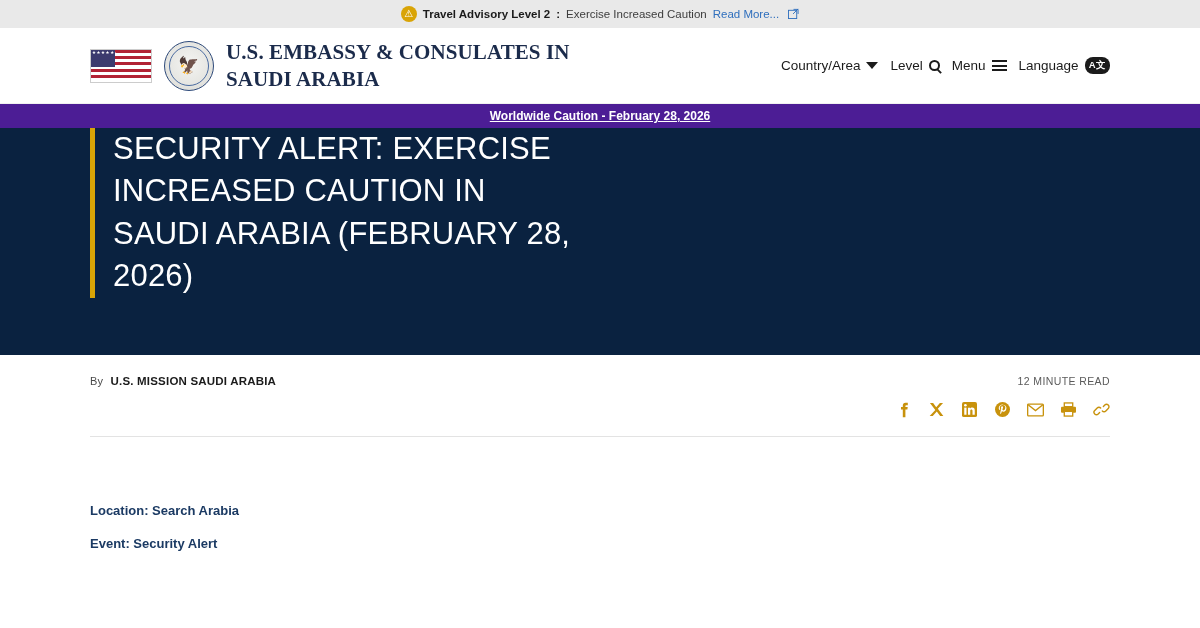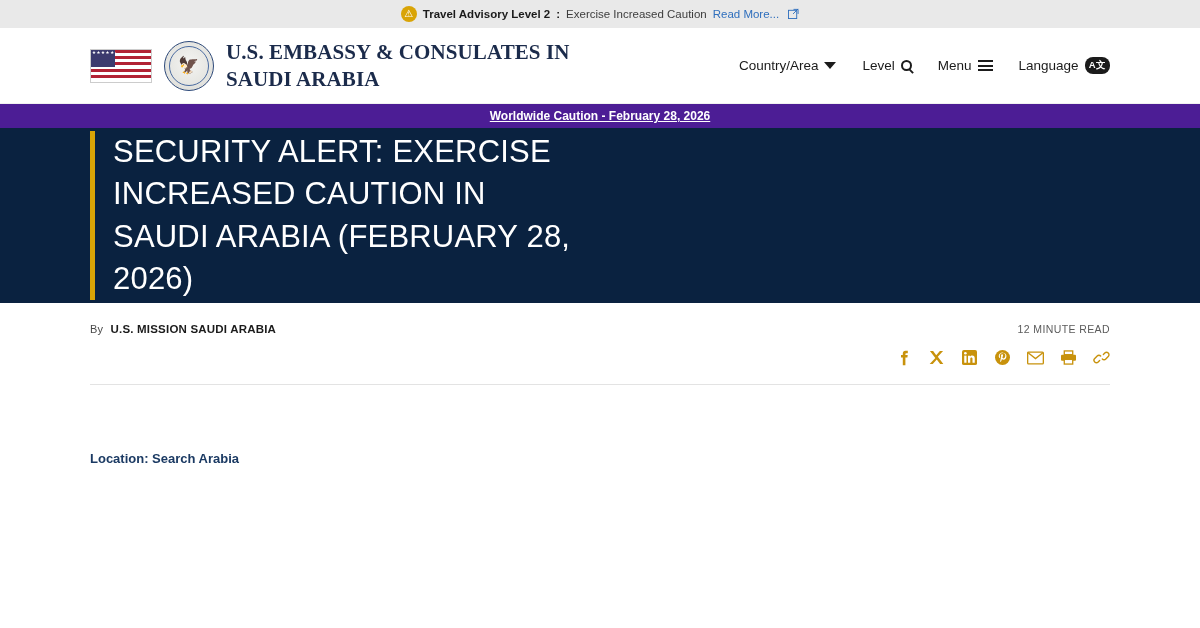--- a/index.html
+++ b/index.html
@@ -87,21 +87,21 @@
   .site-title {
     font-family: "Liberation Serif", serif;
     font-weight: bold;
     font-size: 21px;
     color: #1b2b4b;
     line-height: 1.28;
     max-width: 350px;
     letter-spacing: .1px;
   }
   .header-nav {
-    display: flex; align-items: center; gap: 26px;
+    display: flex; align-items: center; gap: 12px;
     font-size: 13.5px; color: #1b1b1b;
   }
   .nav-item { display: flex; align-items: center; gap: 6px; cursor: pointer; }
   .caret {
     width: 0; height: 0;
     border-left: 6px solid transparent;
     border-right: 6px solid transparent;
     border-top: 7px solid #1b1b1b;
   }
   .mag {
@@ -127,22 +127,22 @@
     display: flex; align-items: center; justify-content: center;
   }
   .caution-link {
     color: #ffffff; font-size: 12px; font-weight: bold;
     text-decoration: underline; cursor: pointer;
   }
 
   
   .hero {
     background: #0a2240;
-    height: 175px;
-    display: flex; align-items: center;
+    height: 227px;
+    display: flex; align-items: flex-start;
   }
   .hero-inner { width: 1020px; margin: 0 auto; }
   .hero-title-wrap {
     border-left: 5px solid #d9a406;
     padding-left: 18px;
   }
   .hero-title {
     color: #ffffff;
     font-size: 31px;
     font-weight: 400;
@@ -321,14 +321,15 @@
           <path d="M11 4.8l1.5-1.5a2.6 2.6 0 013.7 3.7l-2.6 2.6a2.6 2.6 0 01-3.7 0" fill="none" stroke="#c8920c" stroke-width="1.5" stroke-linecap="round"></path>
         </svg>
     </span>
   </div>
 
   <div class="divider"></div>
 
 
   <div class="body-block">
     <p class="body-line">Location: Search Arabia</p>
+    <p class="body-line">Event: Security Alert</p>
   </div>
 </main>
 
 </body></html>

